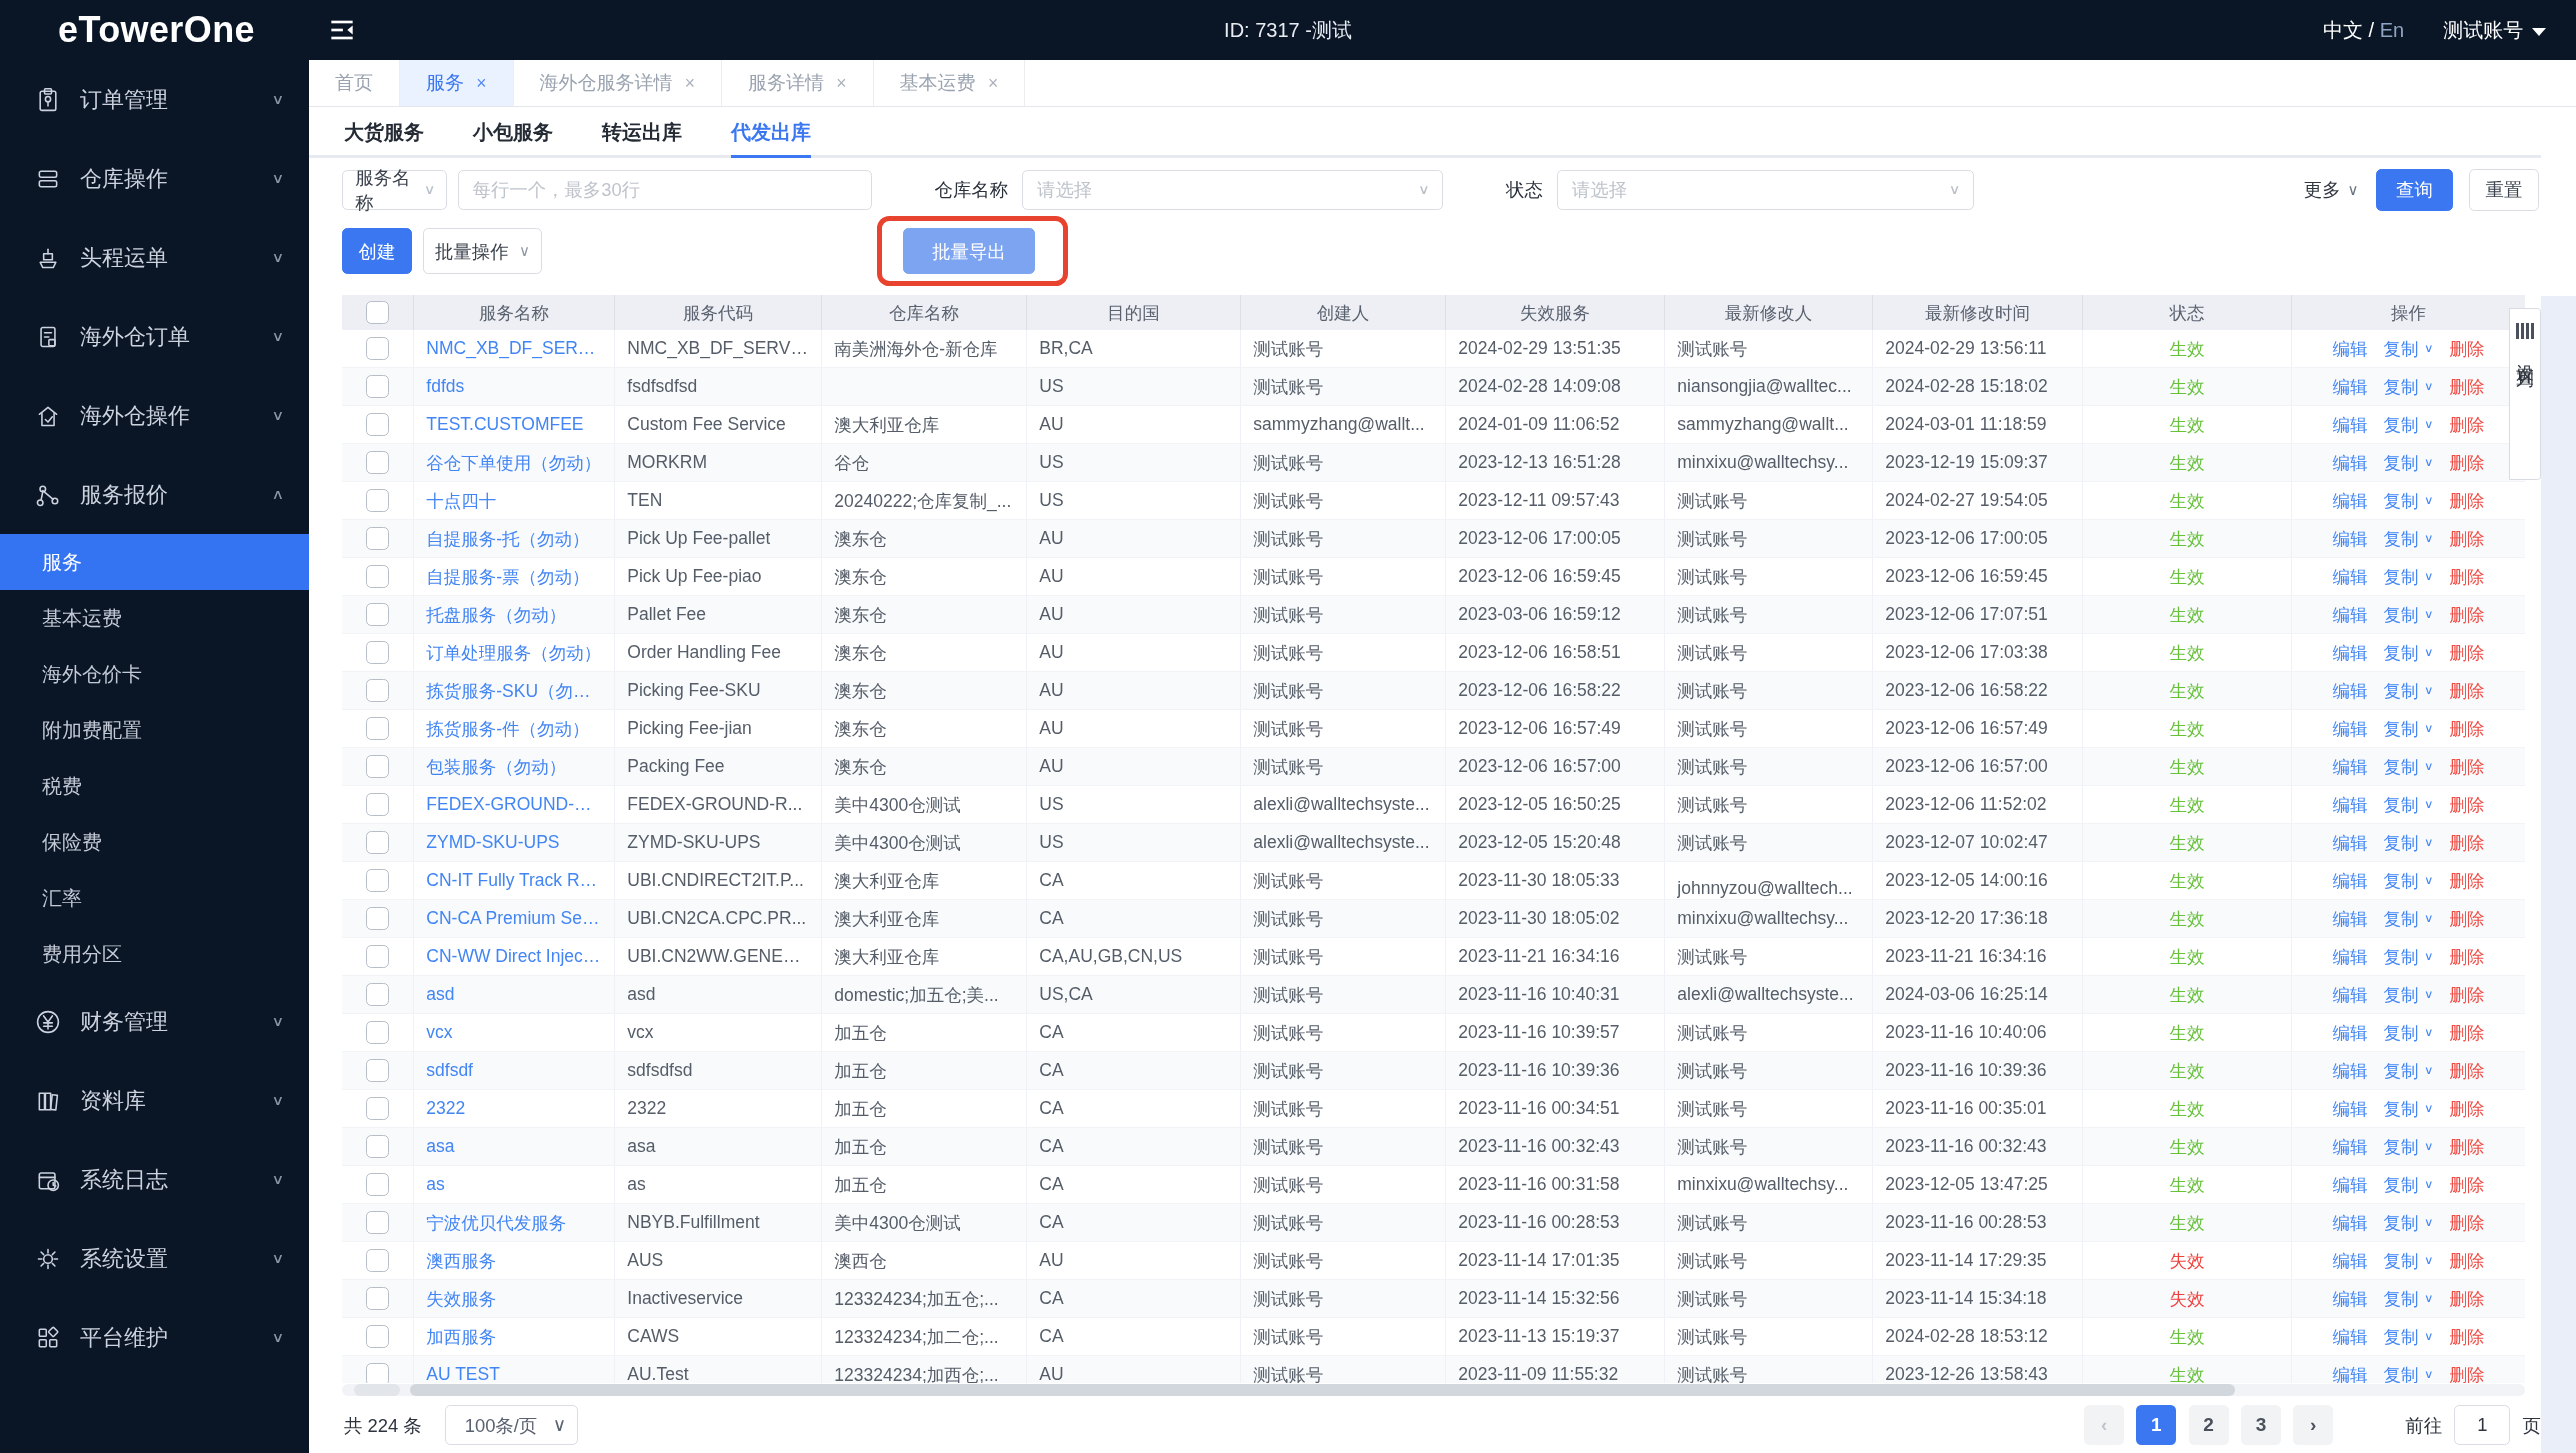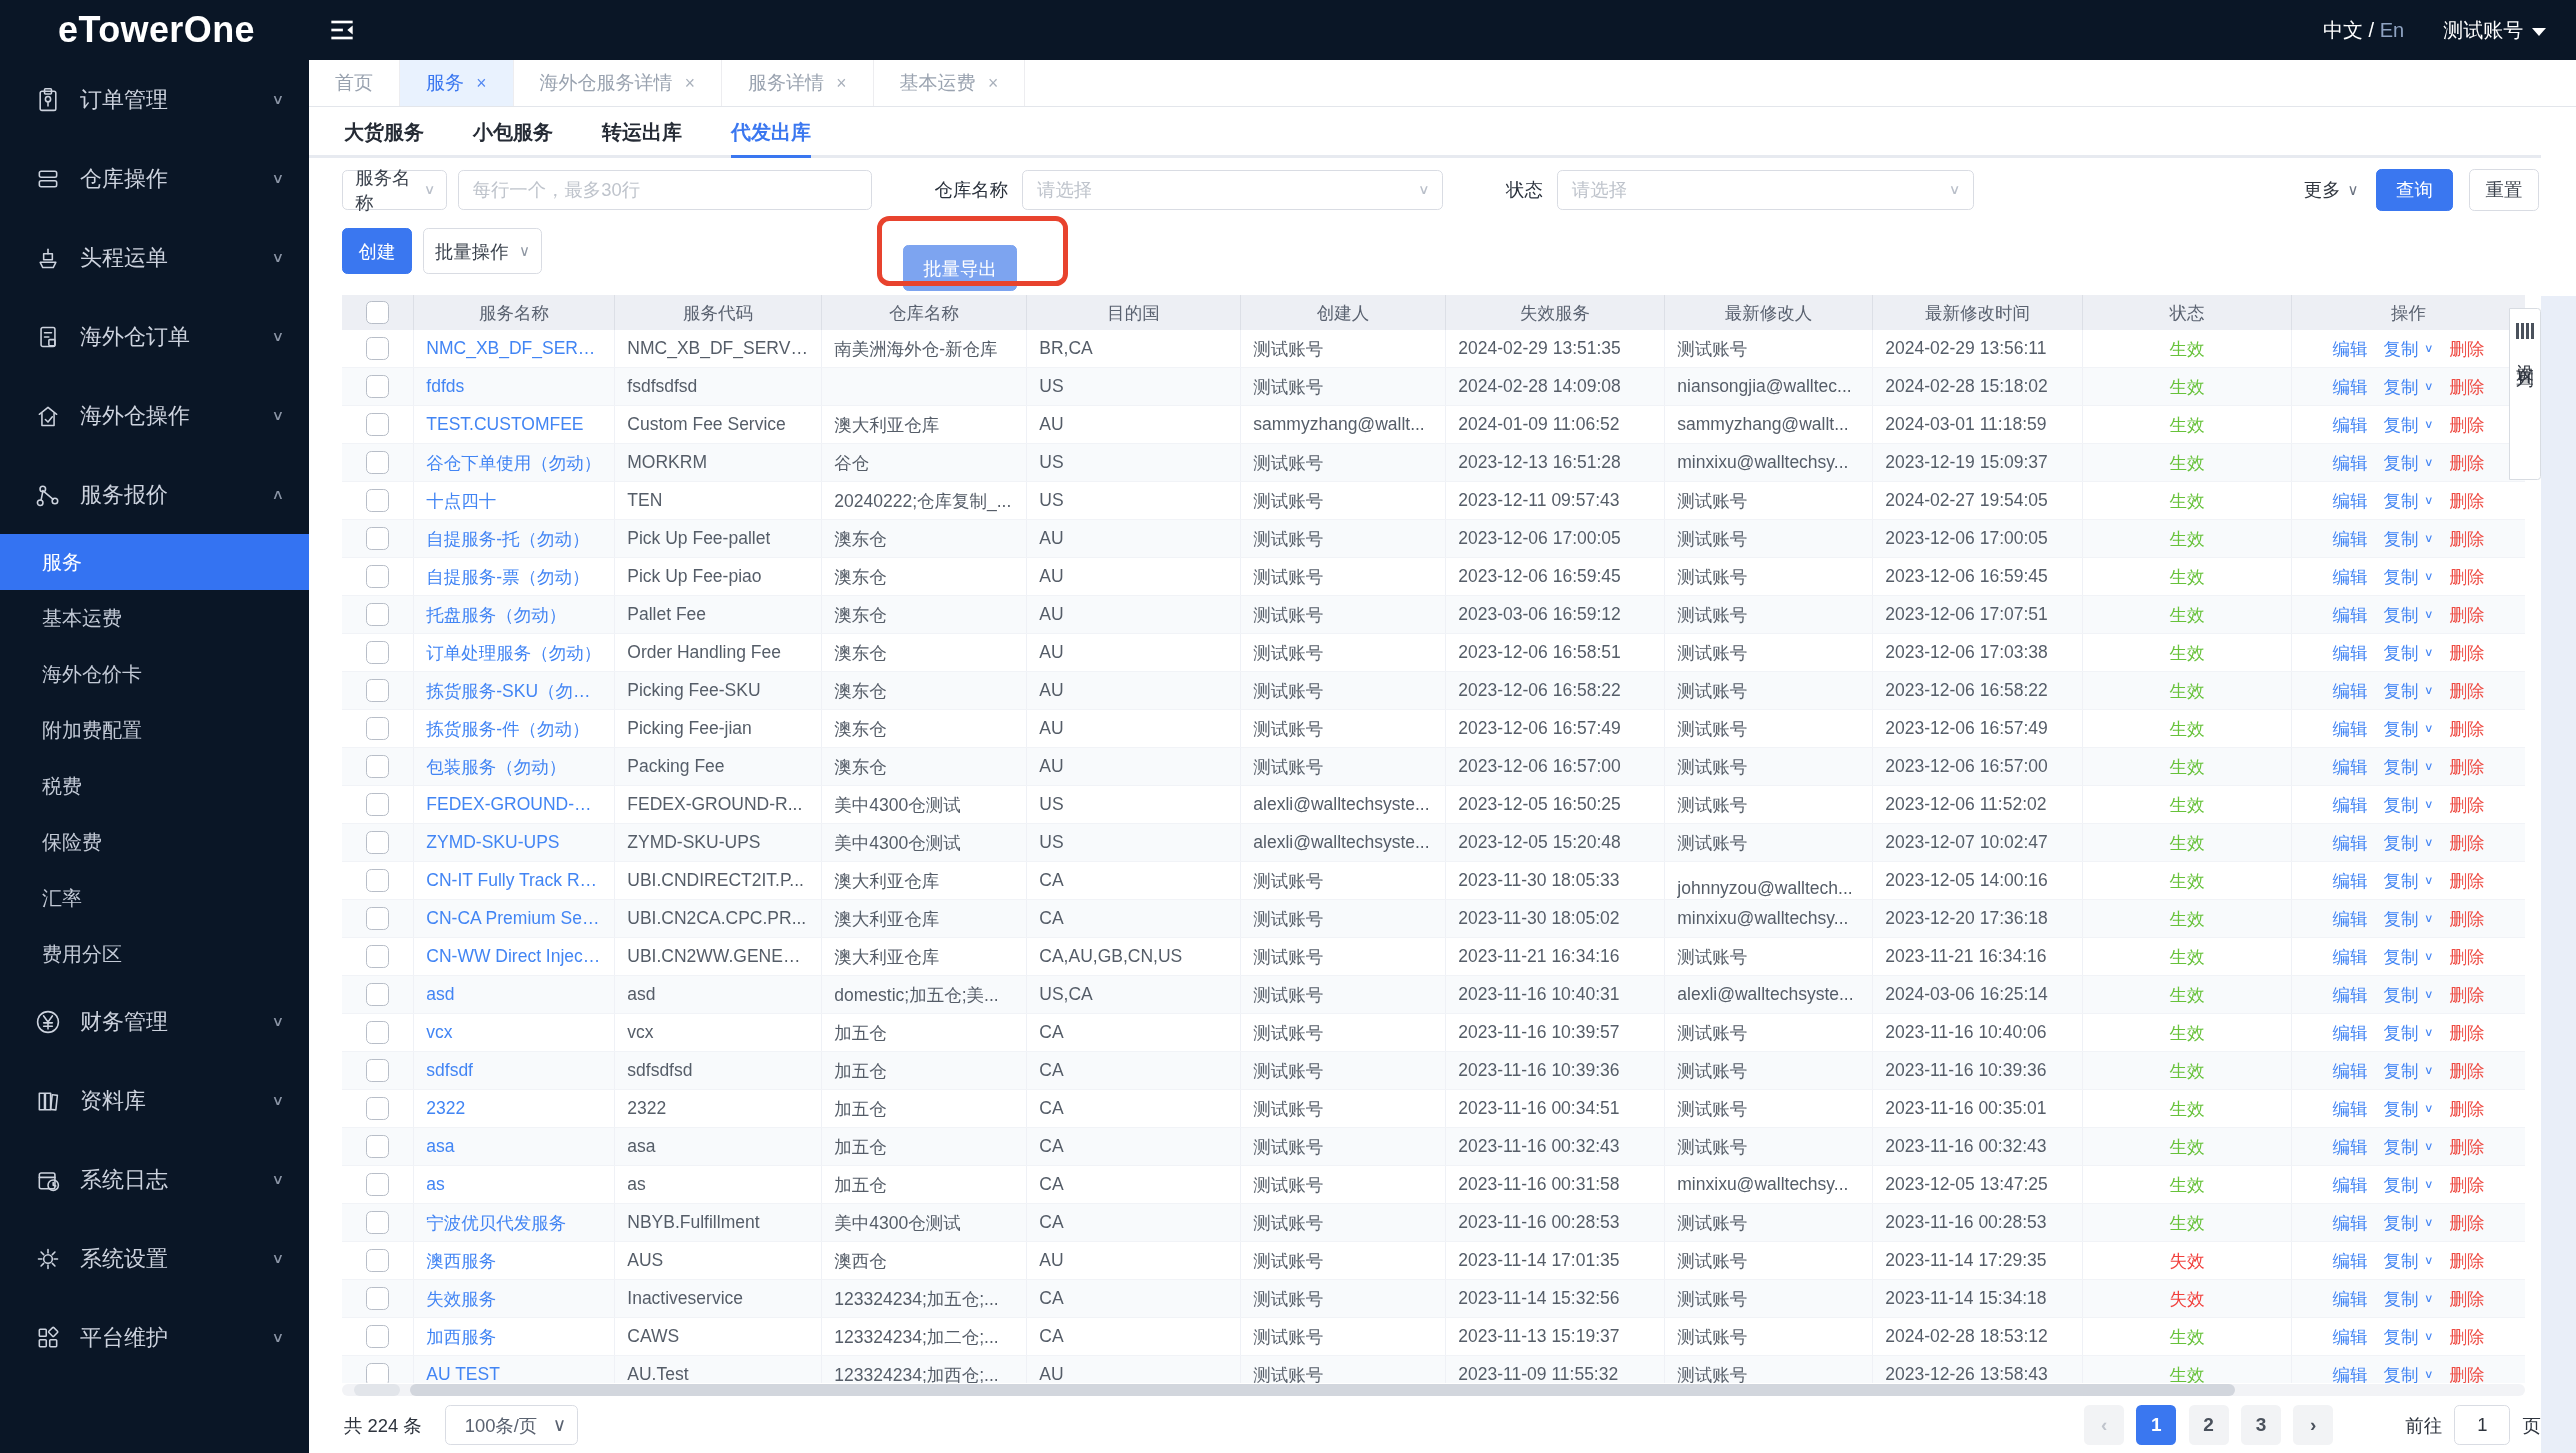--- a/index.html
+++ b/index.html
@@ -64,21 +64,21 @@
   .btn-primary{background:var(--blue);color:#fff;border:0.9px solid var(--blue);}
   .btn-plain{background:#fff;color:#3b424d;border:0.9px solid #d9dce3;}
   .btn-search{width:77px;margin-left:17.5px;}
   .btn-reset{width:70px;margin:0 37px 0 16px;}
 
   
   .toolbar{position:absolute;left:309px;top:221px;width:2267px;height:75px;background:#fff;}
   .btn-create{position:absolute;left:33px;top:7px;width:70px;height:46px;}
   .btn-batch{position:absolute;left:114px;top:7px;width:119px;height:46px;gap:10.5px;}
   .btn-batch .caret{color:#8f97a3;font-size:15px;}
-  .btn-export{position:absolute;left:594px;top:24px;width:114px;height:46px;background:var(--blue-light);border:0.9px solid var(--blue-light);color:#fff;}
+  .btn-export{position:absolute;left:594px;top:7px;width:132px;height:46px;background:var(--blue-light);border:0.9px solid var(--blue-light);color:#fff;}
   .annot-box{position:absolute;left:568px;top:-5.3px;width:191px;height:70px;border:5.3px solid var(--annot);border-radius:12.3px;z-index:9;pointer-events:none;}
 
   
   .table-wrap{position:absolute;left:342px;top:295px;width:2183px;height:1088px;background:#fff;overflow:hidden;}
   .thead{display:flex;height:35px;background:var(--hdrbg);align-items:center;}
   .th{height:100%;display:flex;align-items:center;justify-content:center;font-size:17.5px;color:#5a6270;border-right:0.9px solid #dcdfe6;white-space:nowrap;overflow:hidden;}
   .th:last-child{border-right:none;}
   .rows{position:relative;}
   .tr{display:flex;height:38px;align-items:center;border-bottom:0.9px solid #f1f3f7;background:#fff;}
   .tr.alt{background:var(--rowalt);}
@@ -127,20 +127,21 @@
   <div class="collapse">
     <svg width="32" height="32" viewBox="0 0 36 36">
       <g stroke="#ffffff" stroke-width="3" fill="none">
         <line x1="6" y1="9" x2="30" y2="9"></line>
         <line x1="6" y1="18" x2="19" y2="18"></line>
         <line x1="6" y1="27" x2="30" y2="27"></line>
       </g>
       <polygon points="30,13 24,18 30,23" fill="#ffffff"></polygon>
     </svg>
   </div>
+  <div class="topbar-id">ID: 7317 -测试</div>
   <div class="topbar-right">
     <div class="lang">
       <span>中文 /</span>
       <span class="en">En</span>
     </div>
     <div class="account">
       <span>测试账号</span>
       <span class="caret-down-white"></span>
     </div>
   </div>

